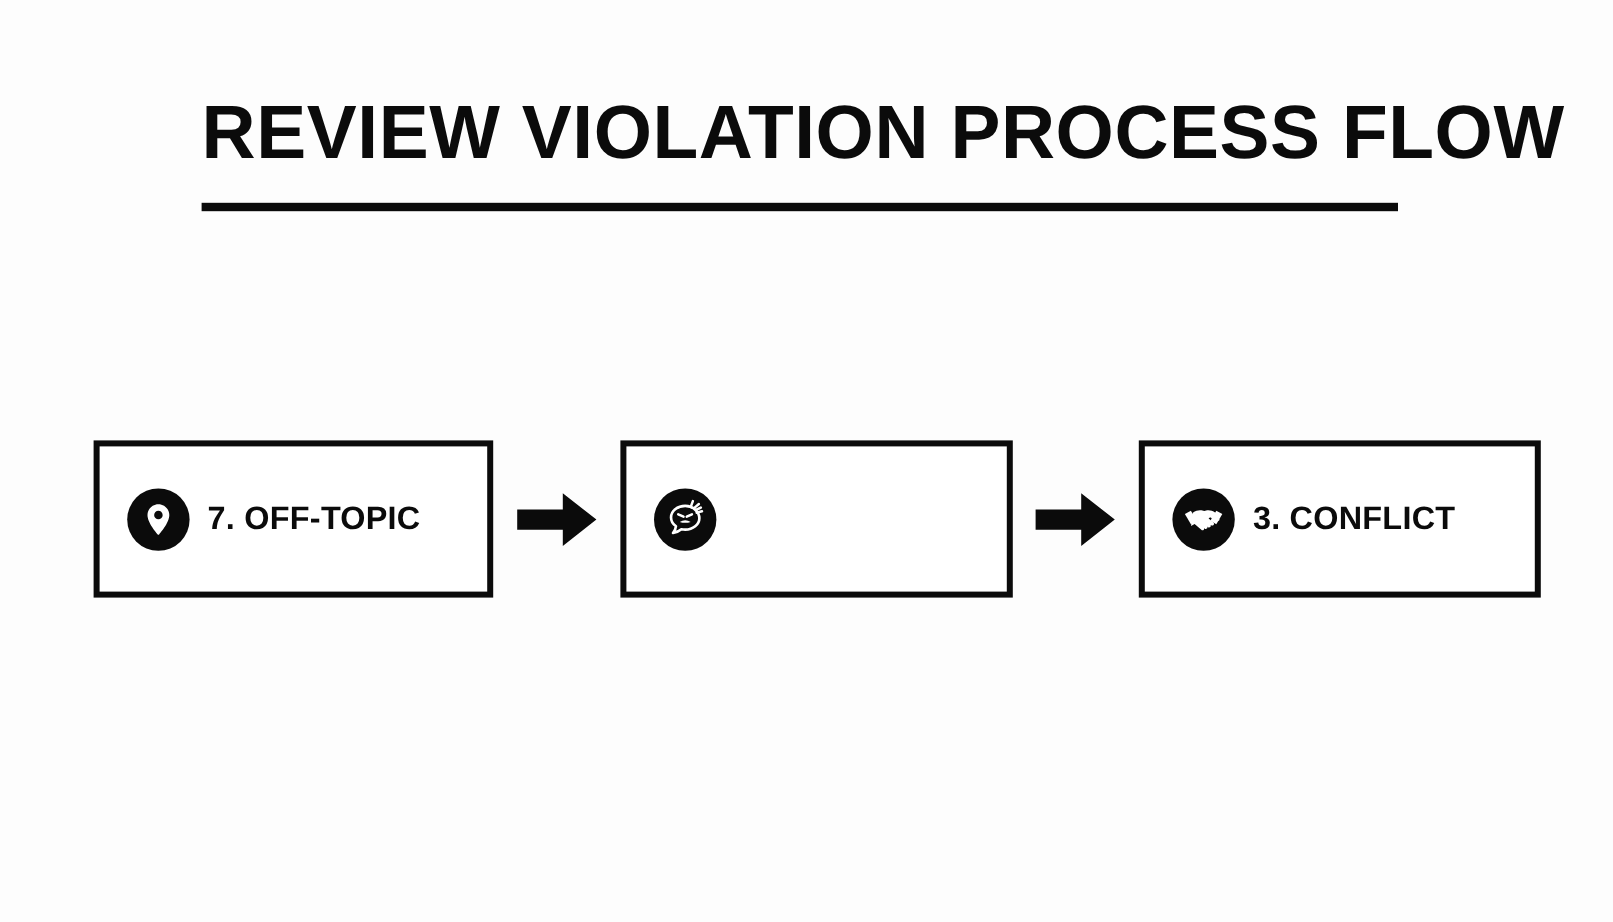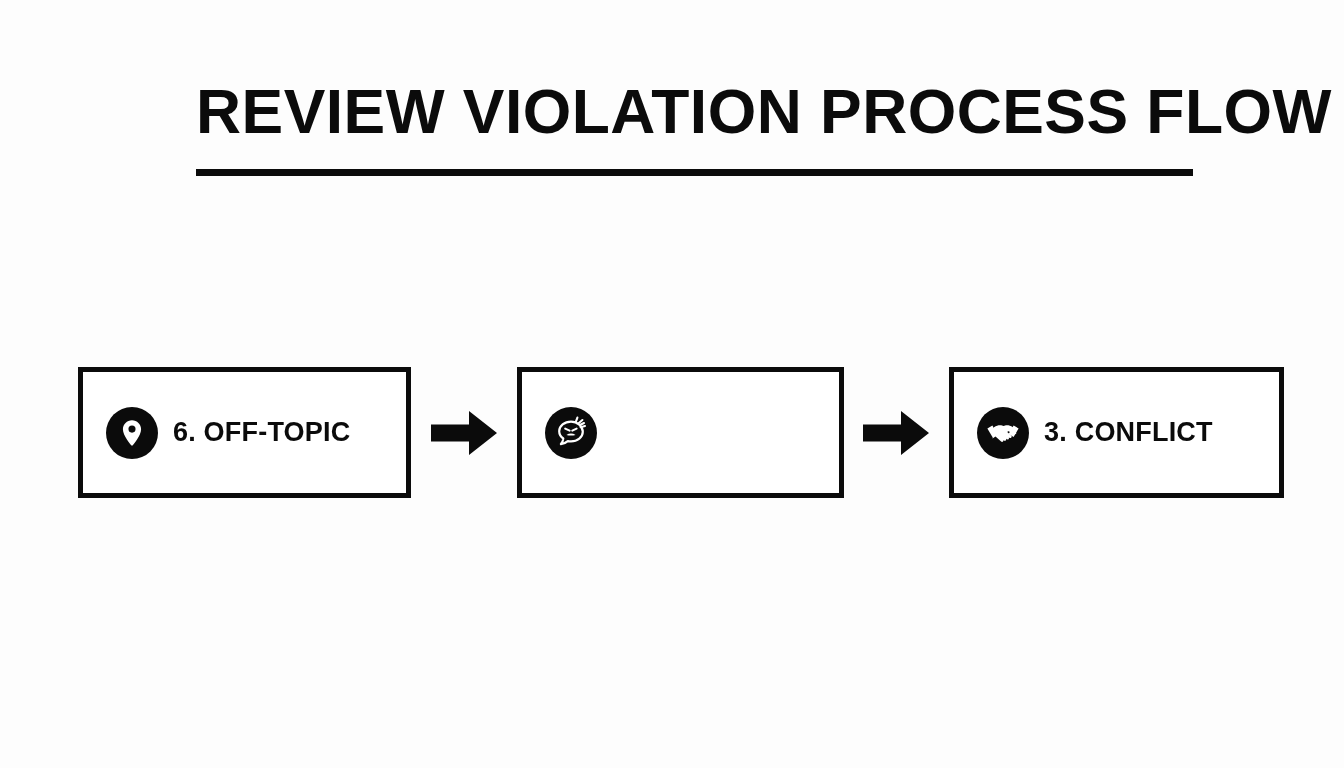--- a/index.html
+++ b/index.html
@@ -14,21 +14,20 @@
     overflow: hidden;
     position: relative;
   }
 
   
   .title-block {
     position: absolute;
     left: 168px;
     top: 76px;
     width: 1000px;
-    margin-left: 28px;
   }
   .page-title {
     font-family: "Liberation Sans", sans-serif;
     font-weight: bold;
     font-size: 63px;
     line-height: 70px;
     letter-spacing: 0.5px;
     color: #0b0b0b;
     white-space: nowrap;
     transform: scaleX(0.99);
@@ -109,21 +108,21 @@
 
 <div class="flow-row">
 
   <div class="step-box step-box-1">
     <span class="step-icon">
       <svg width="34" height="34" viewBox="0 0 34 34" aria-hidden="true">
         <path d="M17 4.2c-5.0 0-9.1 4.05-9.1 9.05 0 6.55 8.0 15.6 8.35 15.98a1.0 1.0 0 0 0 1.5 0c0.35-0.38 8.35-9.43 8.35-15.98 0-5.0-4.1-9.05-9.1-9.05z" fill="#ffffff"></path>
         <circle cx="17" cy="13.1" r="3.55" fill="#0b0b0b"></circle>
       </svg>
     </span>
-    <span class="step-label">6. OFF-TOPIC</span>
+    <span class="step-label">7. OFF-TOPIC</span>
   </div>
 
   <div class="arrow arrow-1">
     <svg width="70" height="52" viewBox="0 0 70 52" aria-hidden="true">
       <path d="M2 17.5 H40 V4 L68 26 L40 48 V34.5 H2 Z" fill="#0b0b0b"></path>
     </svg>
   </div>
 
   <div class="step-box step-box-2">
     <span class="step-icon">

